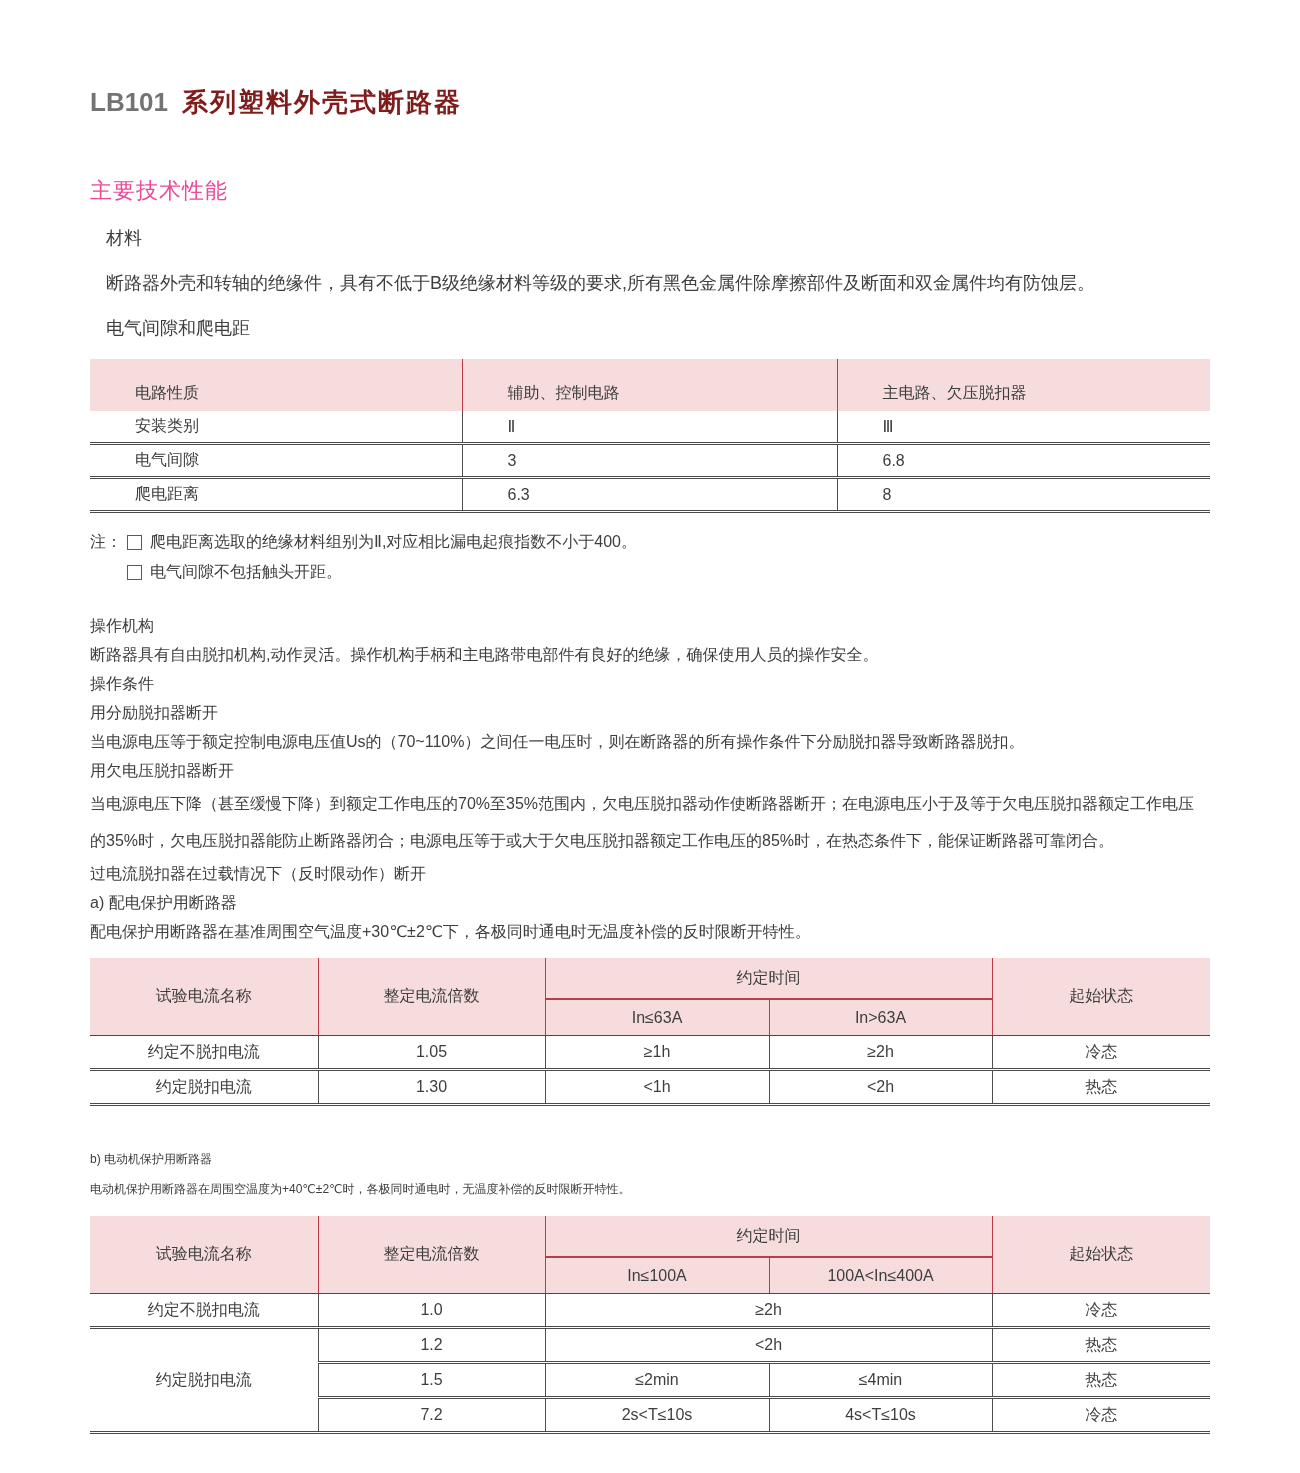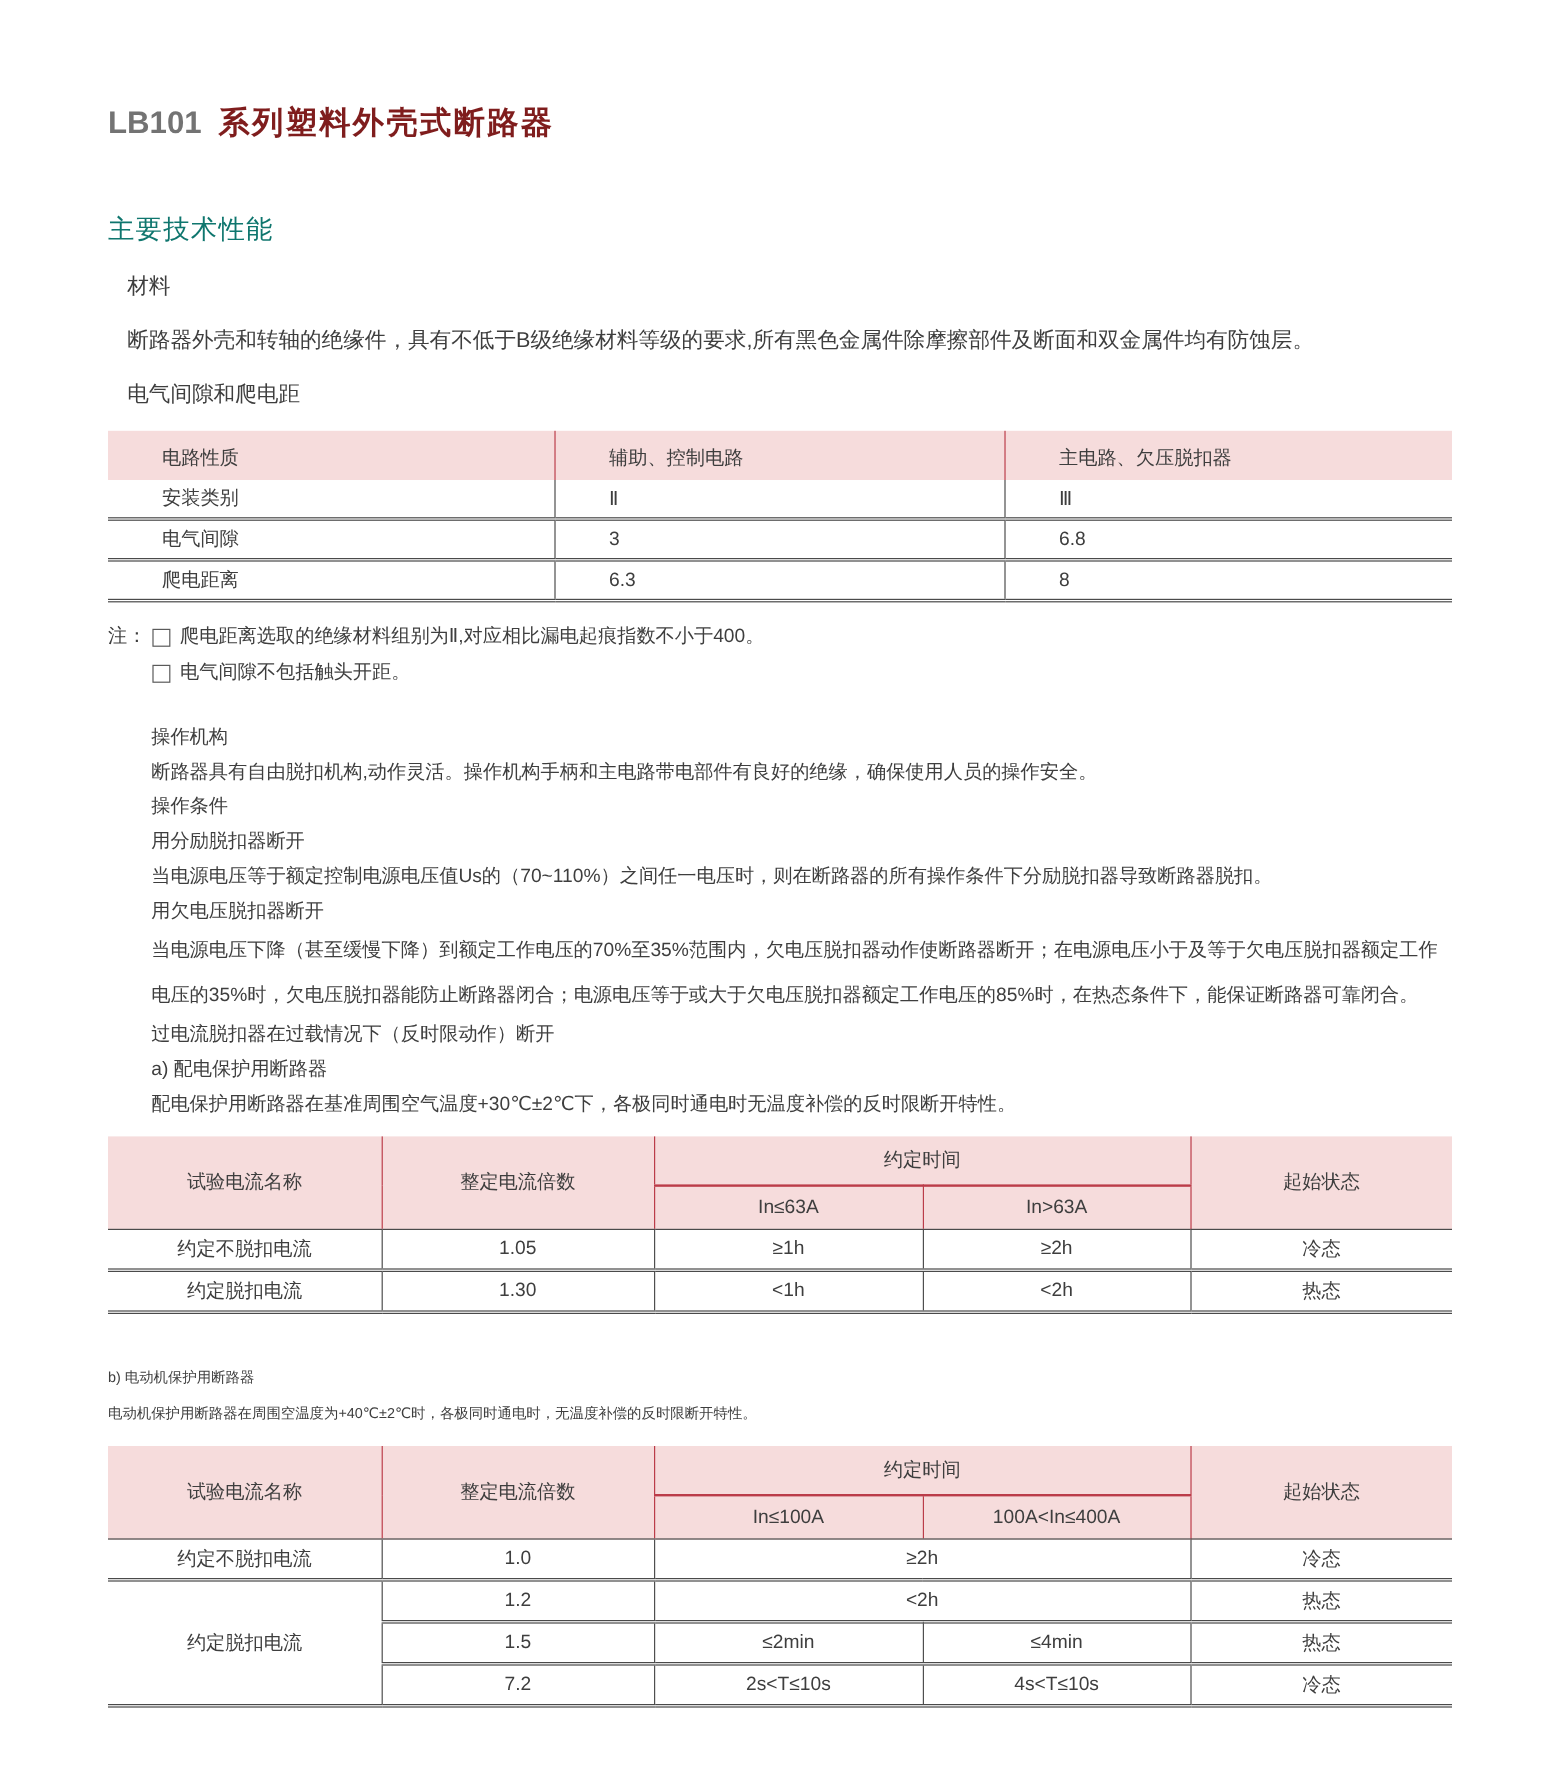--- a/index.html
+++ b/index.html
@@ -8,46 +8,46 @@
     font-family:"Liberation Sans","DejaVu Sans",sans-serif;
     color:#3e3e3e; overflow:hidden; box-sizing:border-box;
   }
   .content { padding:86px 90px 0 90px; }
 
   .doc-title { margin:0; font-size:26px; font-weight:bold; line-height:32px; }
   .doc-title .model { color:#737373; margin-right:14px; }
   .doc-title .title-rest { color:#7f1d1d; letter-spacing:2px; }
 
   .section-heading { margin:58px 0 0 0; font-size:22px; font-weight:normal;
-    color:#0f766e; line-height:30px; letter-spacing:1px; }
+    color:#ec4899; line-height:30px; letter-spacing:1px; }
 
   .text-line { font-size:18px; line-height:29px; margin:16px; }
   .material-block { margin-top:18px; }
 
   
   table { border-collapse:collapse; width:1120px; table-layout:fixed; font-size:16px; color:#3e3e3e; }
   th { background:#f6dcdc; font-weight:normal; }
 
   
   .t1 { margin-top:8px; }
-  .t1 th { height:36px; text-align:left; padding:5px 0 0 45px; }
+  .t1 th { height:36px; text-align:left; padding:16px 0 0 45px; }
   .t1 td { height:31px; text-align:left; padding:0 0 0 45px; border-bottom:3px double #4a4a4a; }
   .t1 .rl { border-left:1px solid #bb3c49; }
   .t1 td.bl { border-left:1px solid #4f4f4f; }
 
   
   .notes { margin-top:14px; font-size:16px; }
   .note-row { display:flex; align-items:flex-start; line-height:30px; }
   .note-label { width:37px; flex:0 0 37px; }
   .note-spacer { width:37px; flex:0 0 37px; }
   .sq { display:inline-block; width:13px; height:13px; border:1px solid #5a5a5a;
         margin:8px 8px 0 0; flex:0 0 13px; }
 
   
-  .op-block { margin-top:24px;margin-left:36px; }
+  .op-block { margin-top:24px; }
   .op-block p { font-size:16px; line-height:29px; margin:0; }
   .op-block p.loose { line-height:37px; }
 
   
   .t5 { text-align:center; margin-top:12px; }
   .t5 thead tr.hr1 th { height:38px; }
   .t5 thead tr.hr2 th { height:33px; }
   .t5 th.rl { border-left:1px solid #bb3c49; }
   .t5 th.rb { border-bottom:2px solid #bb3c49;font-family:Liberation Serif, serif; }
   .t5 th.hb { border-bottom:1px solid #4a4a4a; }

